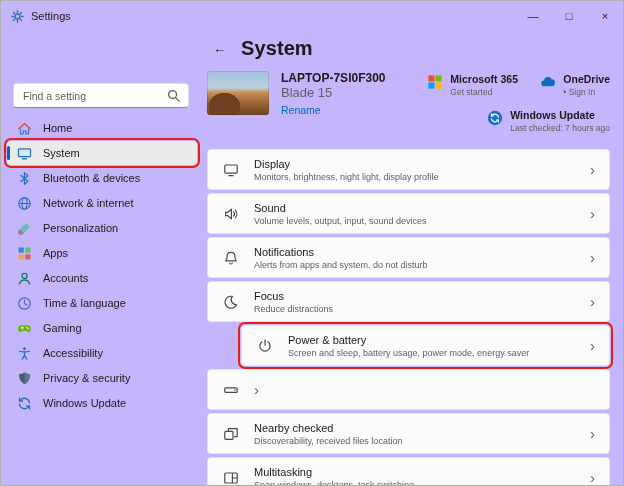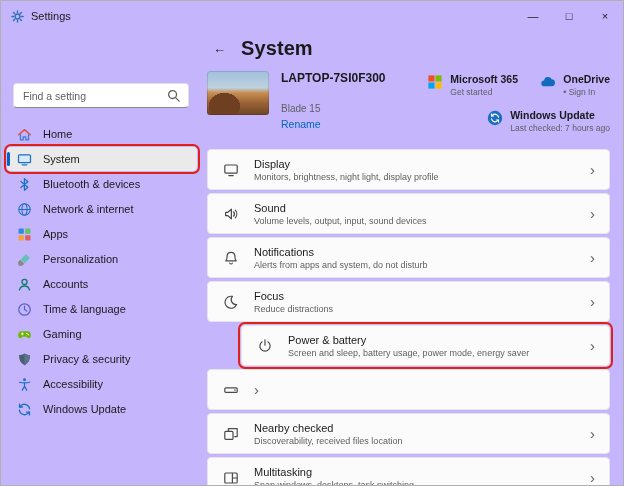--- a/index.html
+++ b/index.html
@@ -13,21 +13,21 @@
   .tb-left{display:flex;align-items:center;padding-left:10px;gap:7px;}
   .tb-title{font-size:11px;}
   .win-controls{display:flex;height:30px;}
   .win-btn{width:36px;height:30px;border:none;background:transparent;font:inherit;font-size:11px;
     display:flex;align-items:center;justify-content:center;color:#1a1a1a;padding:0;cursor:pointer;}
   
   .app-body{display:flex;height:455px;overflow:hidden;}
   .sidebar{width:202px;flex:none;box-sizing:border-box;}
   .main{flex:1;min-width:0;padding:0 13px 0 4px;overflow:hidden;}
   
-  .search-box{margin:52px 14px 14px 12px;position:relative;}
+  .search-box{margin:52px 14px 8px 12px;position:relative;}
   .search-input{width:100%;box-sizing:border-box;height:25px;border:1px solid #e0e0e0;border-bottom-color:#898989;
     border-radius:4px;background:#ffffff;font:inherit;font-size:10.5px;padding:0 26px 0 9px;color:#1a1a1a;outline:none;}
   .search-input::placeholder{color:#5f5f5f;}
   .search-ic{position:absolute;right:8px;top:5px;width:14px;height:14px;}
   .nav{padding:0 6px;}
   .nav-item{display:flex;align-items:center;gap:11px;height:24px;padding:0 8px 0 10px;border-radius:4px;
     position:relative;margin-bottom:1px;font-size:11px;}
   .nav-item.selected{background:#eaeaea;}
   .nav-item.selected::before{content:"";position:absolute;left:0;top:5px;bottom:5px;width:3px;border-radius:2px;
     background:var(--accent,#0067c0);}
@@ -41,21 +41,21 @@
   .page-title{font-size:20px;font-weight:700;margin:0;letter-spacing:.1px;}
   
   .device-row{display:flex;align-items:flex-start;margin-top:8px;}
   .thumb{width:62px;height:44px;border-radius:3px;flex:none;
     background:
       radial-gradient(ellipse 26px 22px at 28% 80%, #6e3f20 0%, #6e3f20 60%, rgba(0,0,0,0) 61%),
       linear-gradient(180deg,#9fc0dd 0%,#bdd1de 38%,#c78d52 50%,#9c6436 72%,#6e4526 100%);
     box-shadow:0 0 0 1px rgba(0,0,0,.12) inset;}
   .device-info{margin-left:12px;}
   .device-name{font-size:12px;font-weight:700;}
-  .device-model{font-size:10px;color:#5f5f5f;margin-top:18px;}
+  .device-model{font-size:13px;color:#5f5f5f;margin-top:0;}
   .rename{display:inline-block;font-size:10.5px;color:var(--link,#0067c0);margin-top:4px;cursor:pointer;}
   .quick-grid{margin-left:auto;width:190px;display:grid;grid-template-columns:98px 1fr;row-gap:12px;padding-top:2px;}
   .quick{display:flex;gap:7px;align-items:flex-start;cursor:pointer;justify-content:flex-end;}
   .quick .icon{width:16px;height:16px;margin-top:1px;}
   .quick-wide{grid-column:1 / -1;}
   .qtitle{font-size:10.5px;font-weight:700;white-space:nowrap;}
   .qsub{font-size:8.5px;color:#5f5f5f;margin-top:2px;white-space:nowrap;}
   
   .cards{margin-top:16px;}
   .card{display:flex;align-items:center;gap:15px;height:41px;box-sizing:border-box;background:#fbfbfb;
@@ -134,36 +134,36 @@
                 <circle cx="8" cy="8" r="6.1"></circle>
                 <ellipse cx="8" cy="8" rx="2.7" ry="6.1"></ellipse>
                 <path d="M1.9 8h12.2"></path>
               </svg>
             </span>
             <span class="nav-label">Network &amp; internet</span>
           </div>
           <div class="nav-item">
             <span class="icon">
               <svg viewBox="0 0 16 16">
+                <path d="M9.6 2.2l4.2 4.2-5.8 5.8-4.2-4.2z" fill="#67c0ba"></path>
+                <path d="M3.4 8.4l4.2 4.2-1.5 1.5c-.9.9-3.2 1-4.2 0-1-1-.9-3.3 0-4.2z" fill="#8a8886"></path>
+              </svg>
+            </span>
+            <span class="nav-label">Personalization</span>
+          </div>
+          <div class="nav-item">
+            <span class="icon">
+              <svg viewBox="0 0 16 16">
                 <rect x="1.6" y="1.6" width="5.7" height="5.7" rx="1.2" fill="#2f8ae0"></rect>
                 <rect x="8.7" y="1.6" width="5.7" height="5.7" rx="1.2" fill="#62c462"></rect>
                 <rect x="1.6" y="8.7" width="5.7" height="5.7" rx="1.2" fill="#f2a33c"></rect>
                 <rect x="8.7" y="8.7" width="5.7" height="5.7" rx="1.2" fill="#e05e5e"></rect>
               </svg>
             </span>
             <span class="nav-label">Apps</span>
-          </div>
-          <div class="nav-item">
-            <span class="icon">
-              <svg viewBox="0 0 16 16">
-                <path d="M9.6 2.2l4.2 4.2-5.8 5.8-4.2-4.2z" fill="#67c0ba"></path>
-                <path d="M3.4 8.4l4.2 4.2-1.5 1.5c-.9.9-3.2 1-4.2 0-1-1-.9-3.3 0-4.2z" fill="#8a8886"></path>
-              </svg>
-            </span>
-            <span class="nav-label">Personalization</span>
           </div>
           <div class="nav-item">
             <span class="icon">
               <svg viewBox="0 0 16 16" fill="none" stroke="#0f7b6f" stroke-width="1.4" stroke-linecap="round">
                 <circle cx="8" cy="5.2" r="2.7"></circle>
                 <path d="M2.6 13.8c.9-2.9 3-4.2 5.4-4.2s4.5 1.3 5.4 4.2"></path>
               </svg>
             </span>
             <span class="nav-label">Accounts</span>
           </div>
@@ -182,35 +182,35 @@
                 <path d="M4.6 4.6h6.8c2.1 0 3.3 1.9 3.3 4 0 1.9-.9 3.5-2.1 3.5-.9 0-1.5-.9-2.1-1.7H5.5c-.6.8-1.2 1.7-2.1 1.7-1.2 0-2.1-1.6-2.1-3.5 0-2.1 1.2-4 3.3-4z" fill="#6bb700"></path>
                 <path d="M4.6 7.3h2.2M5.7 6.2v2.2" stroke="#fff" stroke-width="1" stroke-linecap="round"></path>
                 <circle cx="10.5" cy="6.9" r=".8" fill="#fff"></circle>
                 <circle cx="12" cy="8.3" r=".8" fill="#fff"></circle>
               </svg>
             </span>
             <span class="nav-label">Gaming</span>
           </div>
           <div class="nav-item">
             <span class="icon">
+              <svg viewBox="0 0 16 16" fill="none" stroke="#1b6ec2" stroke-width="1.3" stroke-linecap="round" stroke-linejoin="round">
+                <circle cx="8" cy="2.9" r="1.5" fill="#1b6ec2" stroke="none"></circle>
+                <path d="M2.6 5.6c3.6 1 7.2 1 10.8 0M8 6.6v3.4M8 10l-2.4 4M8 10l2.4 4"></path>
+              </svg>
+            </span>
+            <span class="nav-label">Accessibility</span>
+          </div>
+          <div class="nav-item">
+            <span class="icon">
               <svg viewBox="0 0 16 16">
                 <path d="M8 1.6c1.9 1.1 4 1.7 5.9 1.7 0 5.4-2.1 9.1-5.9 10.9C4.2 12.4 2.1 8.7 2.1 3.3 4 3.3 6.1 2.7 8 1.6z" fill="#4a5d73"></path>
                 <path d="M8 1.6c1.9 1.1 4 1.7 5.9 1.7 0 5.4-2.1 9.1-5.9 10.9z" fill="#5d7390"></path>
               </svg>
             </span>
             <span class="nav-label">Privacy &amp; security</span>
-          </div>
-          <div class="nav-item">
-            <span class="icon">
-              <svg viewBox="0 0 16 16" fill="none" stroke="#1b6ec2" stroke-width="1.3" stroke-linecap="round" stroke-linejoin="round">
-                <circle cx="8" cy="2.9" r="1.5" fill="#1b6ec2" stroke="none"></circle>
-                <path d="M2.6 5.6c3.6 1 7.2 1 10.8 0M8 6.6v3.4M8 10l-2.4 4M8 10l2.4 4"></path>
-              </svg>
-            </span>
-            <span class="nav-label">Accessibility</span>
           </div>
           <div class="nav-item">
             <span class="icon">
               <svg viewBox="0 0 16 16" fill="none" stroke="#1b6ec2" stroke-width="1.4" stroke-linecap="round" stroke-linejoin="round">
                 <path d="M13.4 7.2A5.6 5.6 0 0 0 3.9 4.1L2.7 5.3"></path>
                 <path d="M2.7 2.2v3.1h3.1"></path>
                 <path d="M2.6 8.8a5.6 5.6 0 0 0 9.5 3.1l1.2-1.2"></path>
                 <path d="M13.3 13.8v-3.1h-3.1"></path>
               </svg>
             </span>

